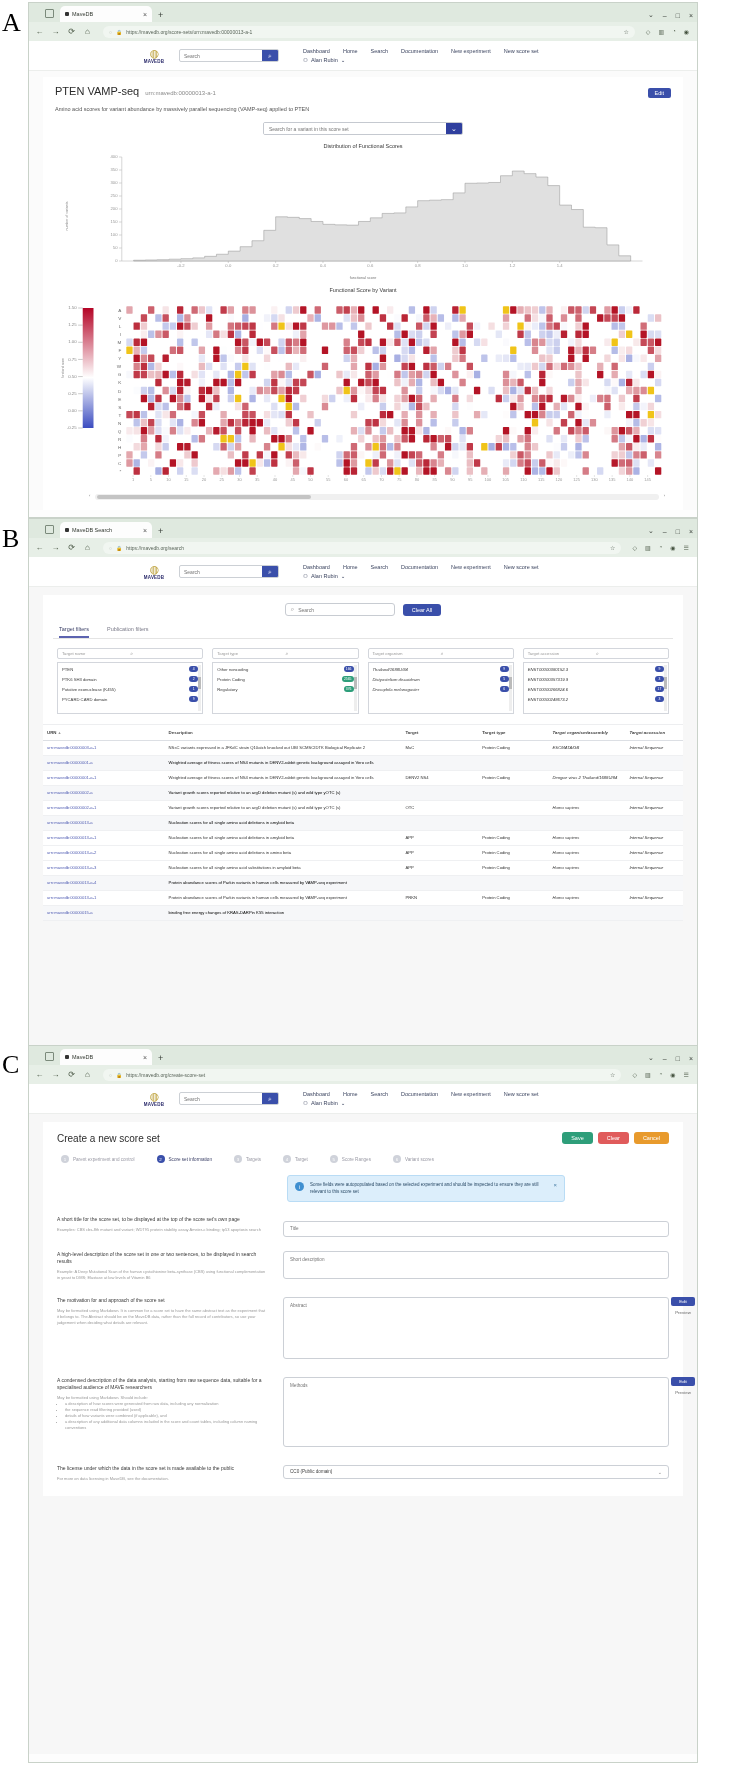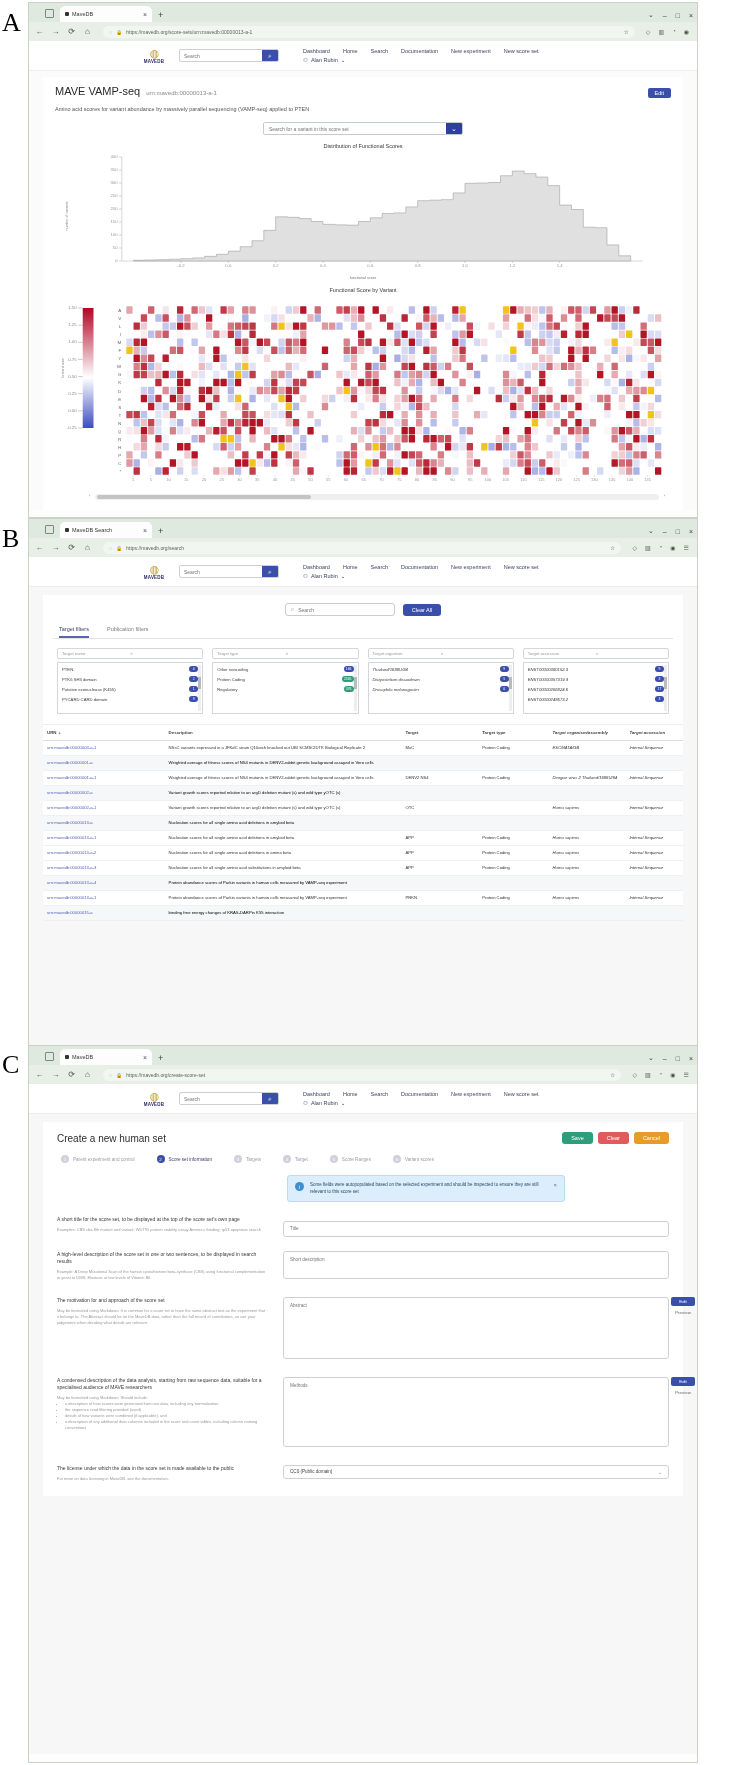--- a/index.html
+++ b/index.html
@@ -335,21 +335,21 @@
         <span>⚇</span>
         <span>Alan Rubin</span>
         <span>⌄</span>
       </div>
     </div>
   </div>
 
   <div class="pa-body">
     <div class="pa-inner">
       <div class="pa-titlerow">
-        <span class="pa-title">MAVE VAMP-seq</span>
+        <span class="pa-title">PTEN VAMP-seq</span>
         <span class="pa-urn">urn:mavedb:00000013-a-1</span>
         <span class="pa-edit">Edit</span>
       </div>
       <div class="pa-desc">Amino acid scores for variant abundance by massively parallel sequencing (VAMP-seq) applied to PTEN</div>
 
       <div class="pa-varsearch">
         <input placeholder="Search for a variant in this score set" style="">
         <div class="vbtn">⌄</div>
       </div>
 
@@ -1721,21 +1721,21 @@
         <span>⚇</span>
         <span>Alan Rubin</span>
         <span>⌄</span>
       </div>
     </div>
   </div>
 
   <div class="pc-body">
     <div class="pc-card">
       <div class="pc-h">
-        <div class="pc-title">Create a new human set</div>
+        <div class="pc-title">Create a new score set</div>
         <div class="pc-btns">
           <div class="pc-btn b-save">Save</div>
           <div class="pc-btn b-clear">Clear</div>
           <div class="pc-btn b-cancel">Cancel</div>
         </div>
       </div>
       <div class="pc-steps" id="pc-steps">
           <div class="pc-step">
             <span class="num">1</span>
                  <span>Parent experiment and control</span>

